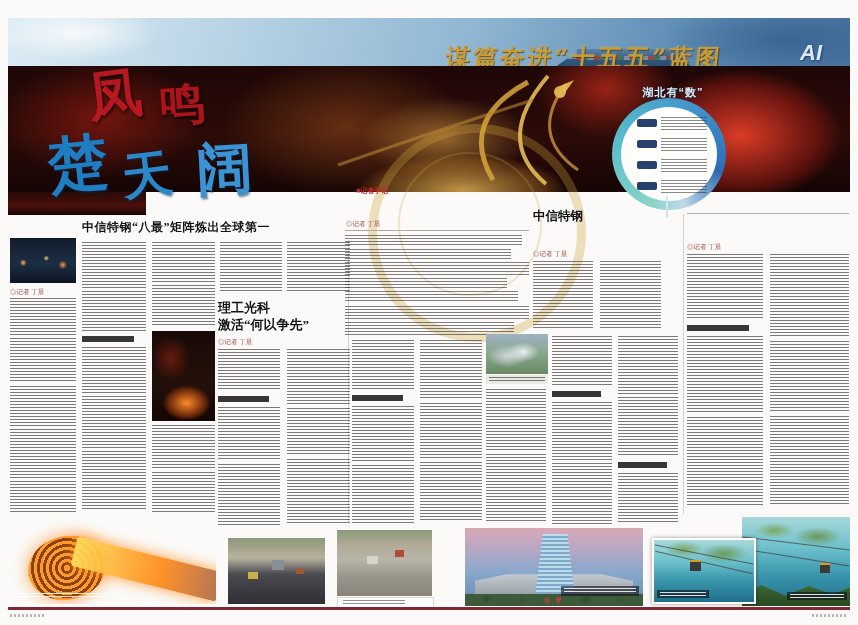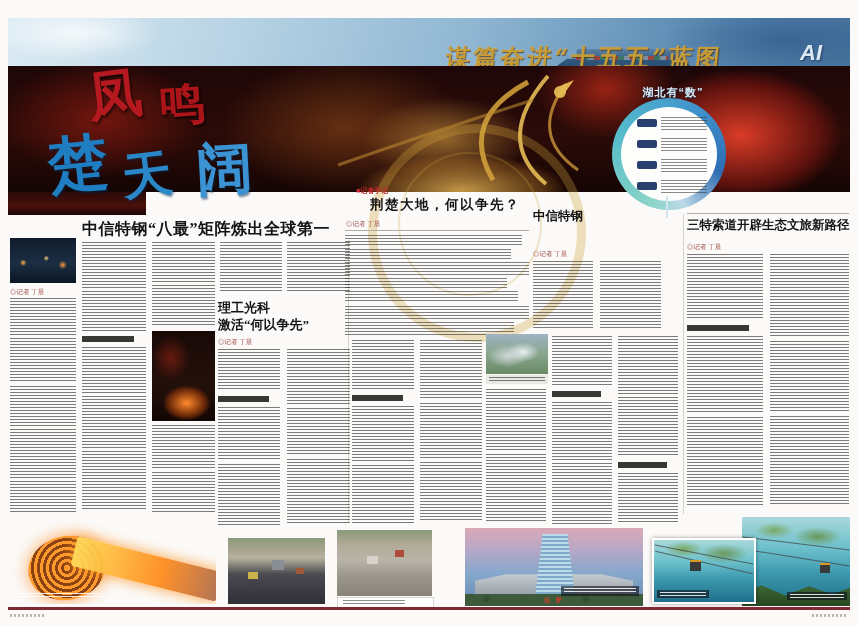--- a/index.html
+++ b/index.html
@@ -188,21 +188,21 @@
           <span class="info-txt"></span>
         </div>
       <div class="info-row" style="top:73px">
           <span class="info-tag"></span>
           <span class="info-txt"></span>
         </div>
     </div>
   </div>
   <div id="info-stem" class="abs"></div>
 
-  <div class="abs hl" style="left:82px;top:219px;font-size:16px;letter-spacing:.5px">中信特钢“八最”矩阵炼出全球第一</div>
+  <div class="abs hl" style="left:82px;top:219px;font-size:12px;letter-spacing:.5px">中信特钢“八最”矩阵炼出全球第一</div>
   <div id="ph-night" class="abs photo" style="left:10px;top:238px;width:66px;height:45px"></div>
   <div class="abs byline" style="left:10px;top:288px">◎记者 丁晨</div>
   <div class="abs col" style="left:10px;top:298px;width:66px;height:216px">
     <i style="height:38px"></i>
       <i style="height:46px"></i>
       <i style="height:40px"></i>
       <i style="height:50px"></i>
       <i style="height:34px"></i>
   </div>
   <div class="abs col" style="left:82px;top:242px;width:64px;height:272px">
@@ -257,21 +257,20 @@
   </div>
   <div class="abs photo road" style="left:337px;top:530px;width:95px;height:66px;background:linear-gradient(180deg,#8a9a7a 0%,#b0aa96 22%,#b8b4a8 45%,#9a968c 70%,#88847a 100%)">
     <span class="machine" style="left:30px;top:26px;width:11px;height:8px;background:#d8d4cc"></span>
     <span class="machine" style="left:58px;top:20px;width:9px;height:7px;background:#b04a3a"></span>
   </div>
   <span class="cap-white" style="left:337px;top:597px;width:95px;height:10px">
       <s></s>
     </span>
 
   <div id="jc-tag" class="abs">■记者手记</div>
-  <div id="jc-hl" class="abs hl">荆楚大地，何以争先？</div>
   <div class="abs byline" style="left:346px;top:220px">◎记者 丁晨</div>
   <div id="jc-intro" class="abs">
     <i style="height:11px;width:96%"></i>
       <i style="height:10px;width:90%"></i>
       <i style="height:13px"></i>
     <i style="height:10px;width:88%"></i>
       <i style="height:12px;width:94%"></i>
       <i style="height:13px"></i>
       <i style="height:14px;width:92%"></i>
   </div>
@@ -319,21 +318,20 @@
     <div id="tower-wings"></div>
     <div id="tower-glass"></div>
     <div id="tower-trees"></div>
     <div id="tower-sign">达 梦</div>
     <span class="cap-dark" style="right:4px;bottom:10px;width:78px;height:10px">
         <s></s>
       </span>
   </div>
 
   <div class="abs" style="left:687px;top:213px;width:162px;height:1px;background:#b4b0a8"></div>
-  <div class="abs hl" style="left:687px;top:217px;font-size:12.5px">三特索道开辟生态文旅新路径</div>
   <div class="abs byline" style="left:687px;top:243px">◎记者 丁晨</div>
   <div class="abs col" style="left:687px;top:254px;width:76px;height:258px">
     <i style="height:66px"></i>
       <b></b>
       <i style="height:78px"></i>
       <i style="height:90px"></i>
   </div>
   <div class="abs col" style="left:770px;top:254px;width:79px;height:258px">
     <i style="height:84px"></i>
       <i style="height:72px"></i>

